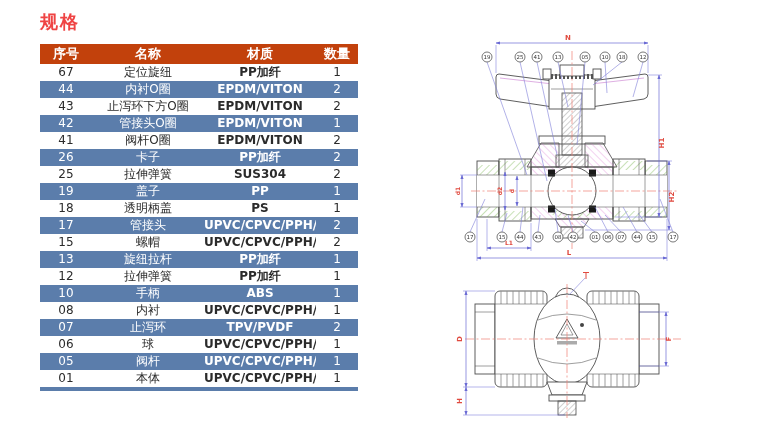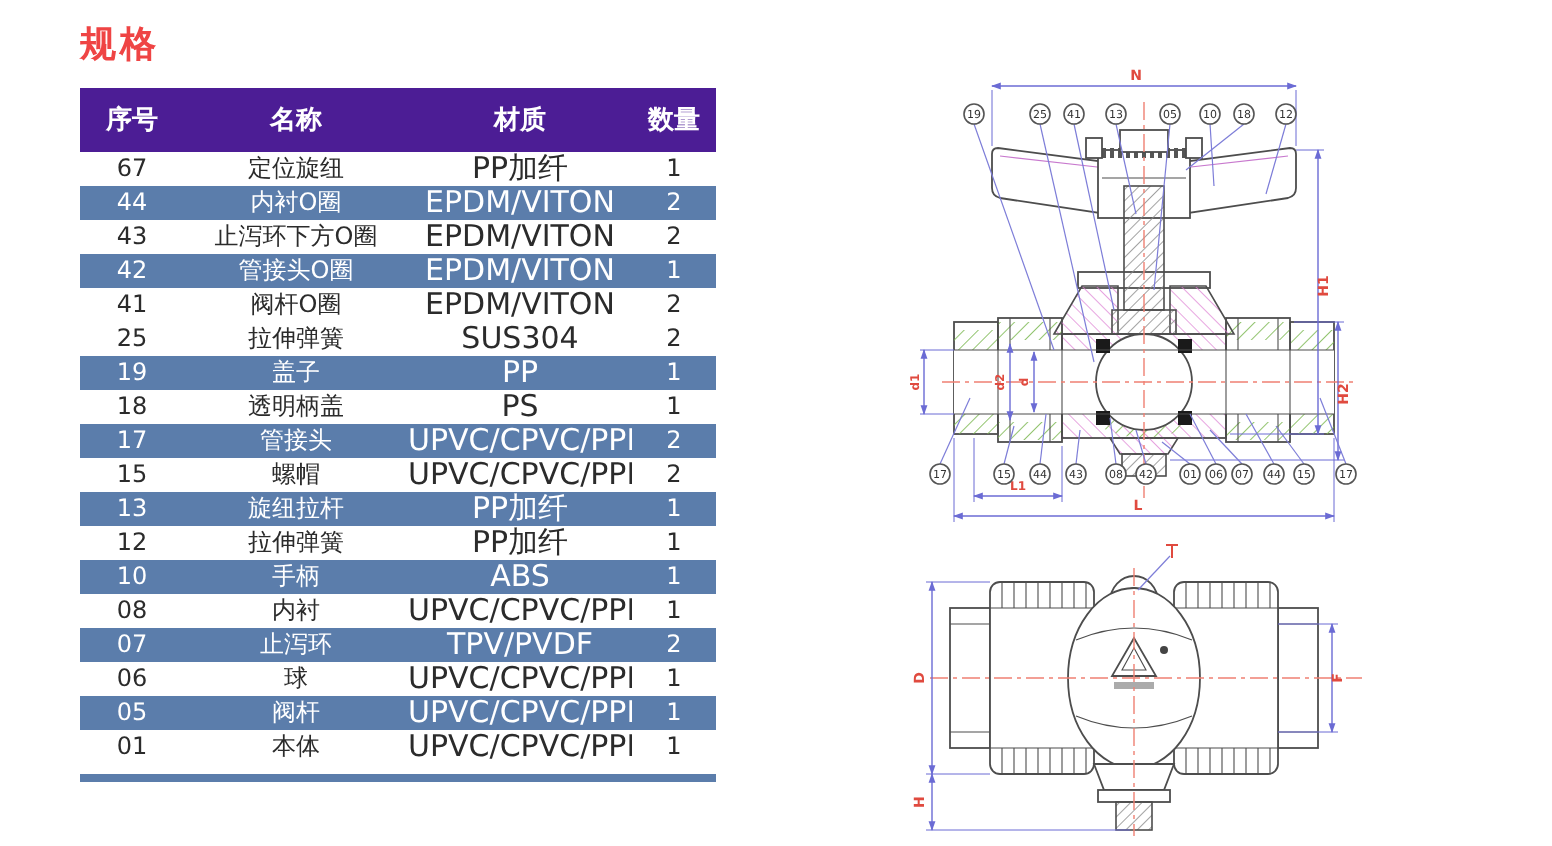--- a/index.html
+++ b/index.html
@@ -2,25 +2,25 @@
 <html><head>
 <meta charset="utf-8">
 <style>
   html,body{margin:0;padding:0;background:#ffffff;}
   .page{position:relative;width:776px;height:423px;background:#fff;overflow:hidden;
         font-family:"DejaVu Sans","Liberation Sans",sans-serif;}
   .title{position:absolute;left:40px;top:10px;margin:0;font-size:18px;font-weight:bold;
          color:#ef4444;letter-spacing:2px;}
   table.spec{position:absolute;left:40px;top:44px;width:318px;border-collapse:collapse;
              table-layout:fixed;font-size:12px;}
-  table.spec th{background:#4c1d95;color:#fff;font-weight:bold;font-size:13px;
-                height:32px;padding:0;text-align:center;}
+  table.spec th{background:#c2410c;color:#fff;font-weight:bold;font-size:13px;
+                height:20px;padding:0;text-align:center;}
   table.spec td{height:17px;padding:0;text-align:center;color:#2b2b2b;line-height:17px;
                 white-space:nowrap;overflow:hidden;}
-  table.spec td.mat{font-size:15px;}
+  table.spec td.mat{font-size:12px;font-weight:bold;}
   table.spec tr.alt td{background:#5b7dab;color:#ffffff;}
   .bottom-bar{position:absolute;left:40px;top:387px;width:318px;height:4px;background:#5b7dab;}
   svg{position:absolute;}
   #svg-section{left:455px;top:15px;}
   #svg-topview{left:455px;top:268px;}
   .ol{stroke:#4d4d4d;stroke-width:.9;fill:none;}
   .olt{stroke:#4d4d4d;stroke-width:.55;fill:none;}
   .olf{stroke:#4d4d4d;stroke-width:.9;fill:#fff;}
   .cl{stroke:#ef8073;stroke-width:.7;stroke-dasharray:9 2.5 2 2.5;fill:none;}
   .dim{stroke:#6b6bd4;stroke-width:.7;fill:none;
@@ -79,20 +79,26 @@
           <td>管接头O圈</td>
           <td class="mat">EPDM/VITON</td>
           <td>1</td>
         </tr>
         <tr>
           <td>41</td>
           <td>阀杆O圈</td>
           <td class="mat">EPDM/VITON</td>
           <td>2</td>
         </tr>
+        <tr class="alt">
+          <td>26</td>
+          <td>卡子</td>
+          <td class="mat">PP加纤</td>
+          <td>2</td>
+        </tr>
         <tr>
           <td>25</td>
           <td>拉伸弹簧</td>
           <td class="mat">SUS304</td>
           <td>2</td>
         </tr>
         <tr class="alt">
           <td>19</td>
           <td>盖子</td>
           <td class="mat">PP</td>

